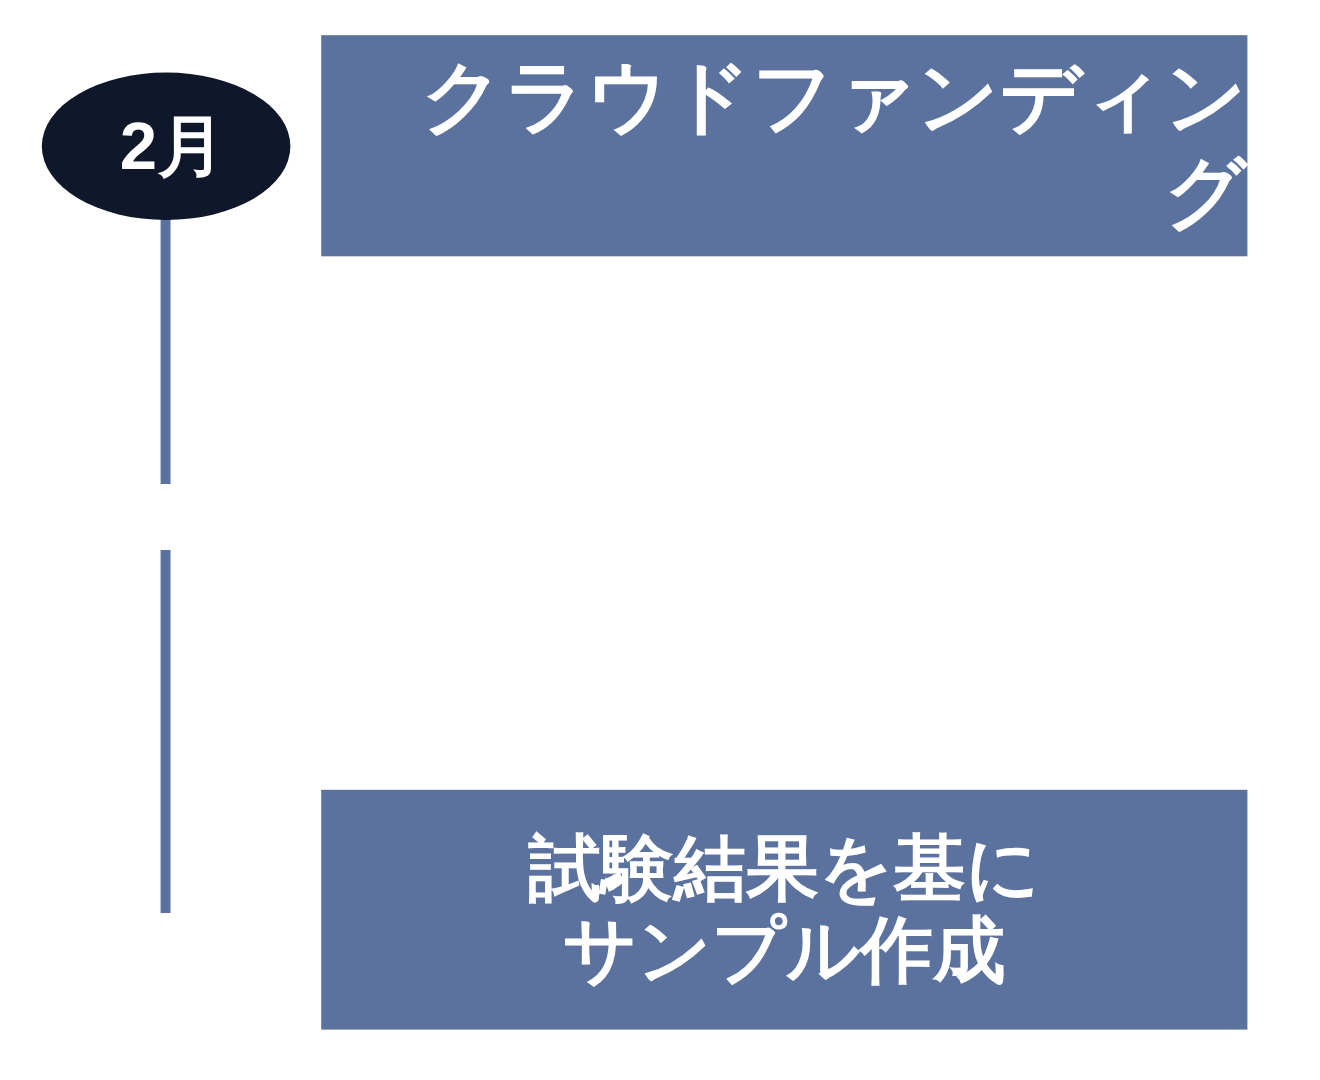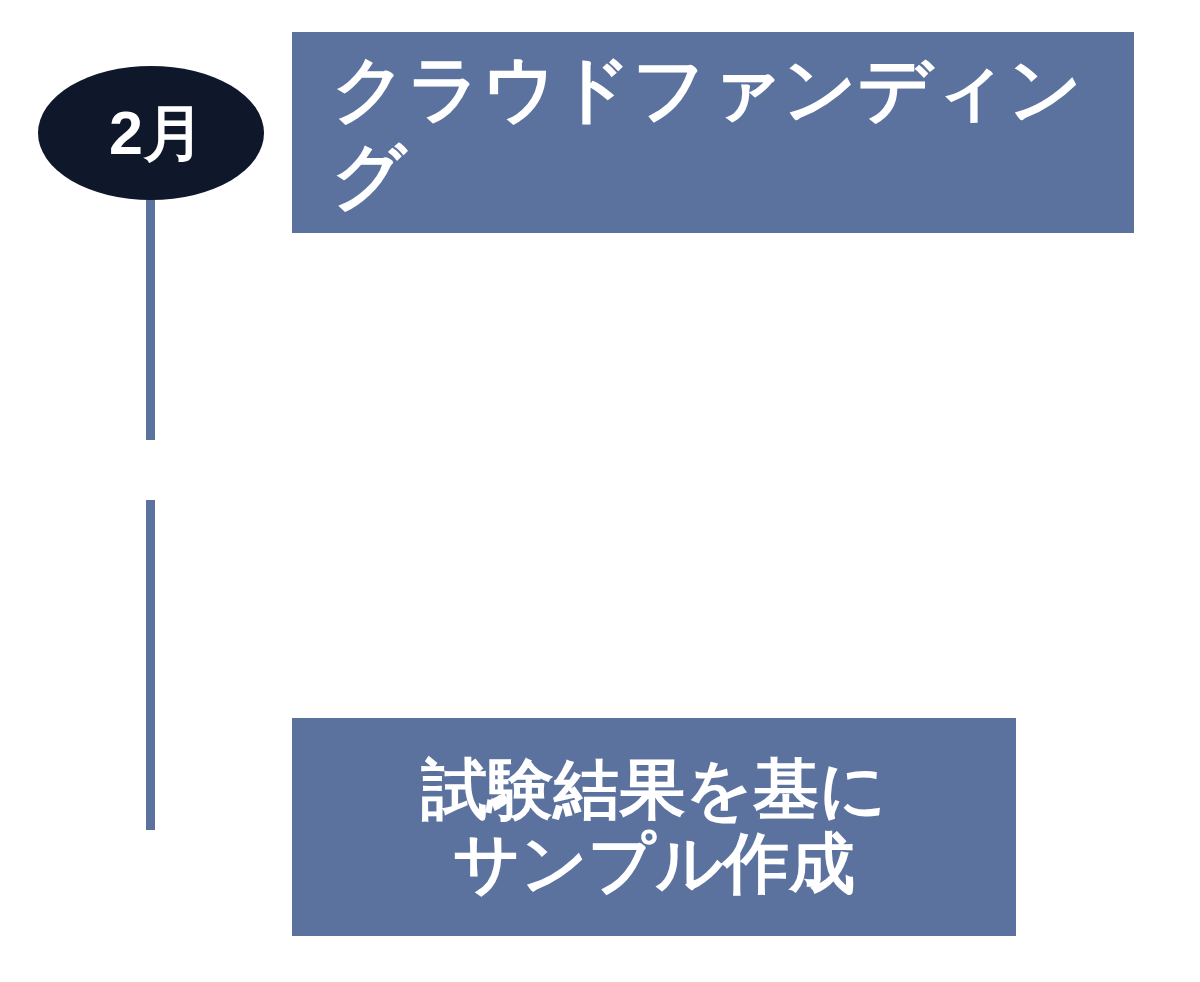--- a/index.html
+++ b/index.html
@@ -100,38 +100,38 @@
     width: 100%;
   }
 
   #box-crowdfunding {
     left: 292px; top: 32px;
     width: 842px; height: 201px;
     justify-content: flex-start;
   }
   #box-crowdfunding .box-text {
     font-size: 73px;
-    text-align: left;
+    text-align: right;
     padding-left: 40px;
     letter-spacing: 0.005em;
   }
 
   #box-institution-test {
     left: 292px; top: 326px;
     width: 842px; height: 295px;
     justify-content: center;
   }
   #box-institution-test .box-text {
     font-size: 66px;
     text-align: center;
   }
 
   #box-sample-creation {
     left: 292px; top: 718px;
-    width: 724px; height: 218px;
+    width: 842px; height: 218px;
     justify-content: center;
   }
   #box-sample-creation .box-text {
     font-size: 66px;
     text-align: center;
     line-height: 1.12;
   }
 </style>
 </head>
 <body>

